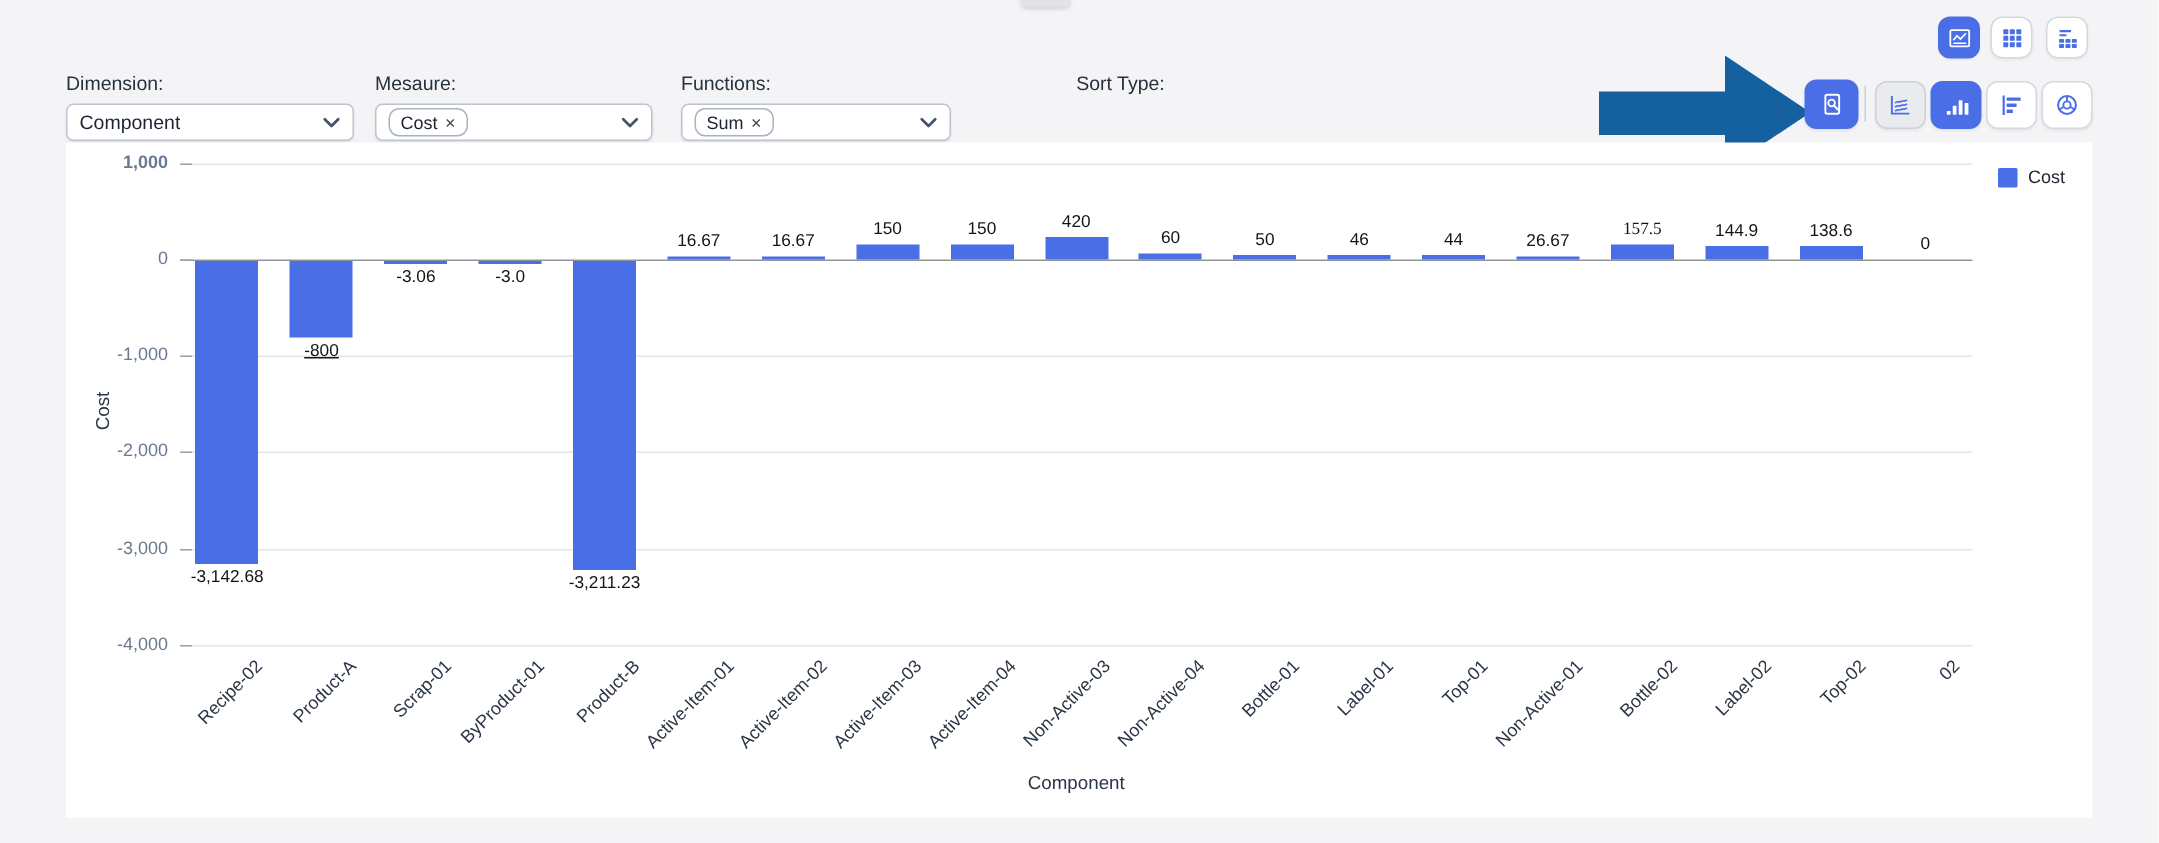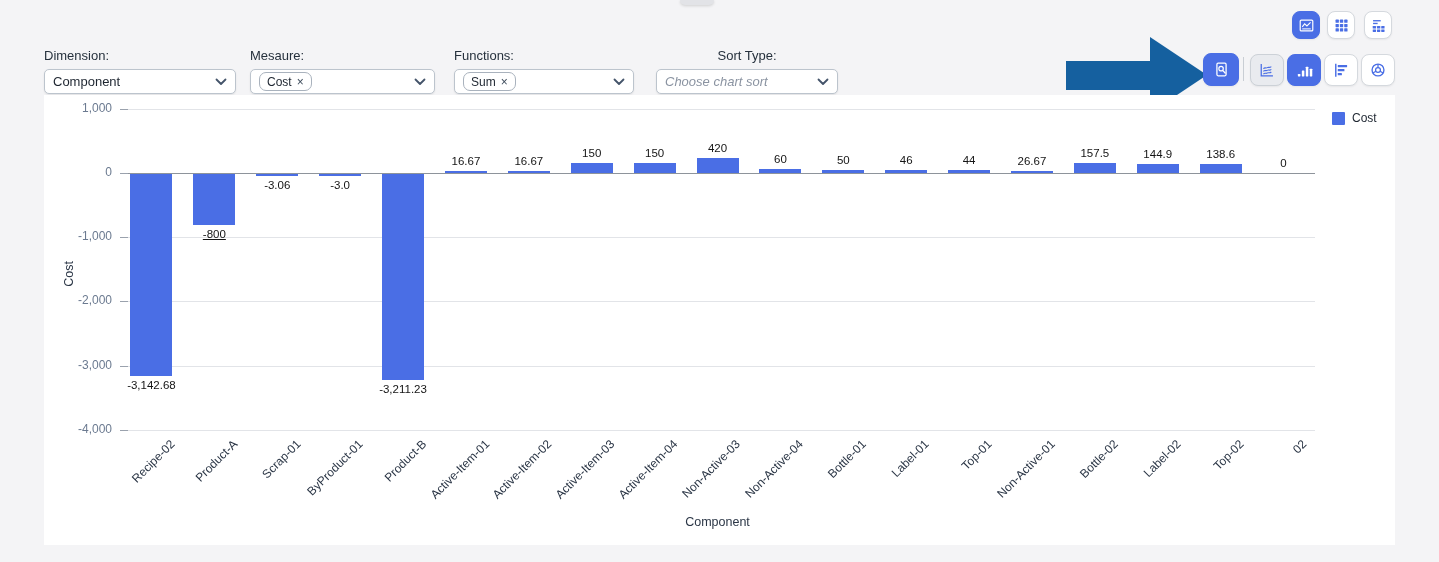--- a/index.html
+++ b/index.html
@@ -133,28 +133,20 @@
       <span>
         <svg viewBox="0 0 12 8" width="12" height="8">
             <path d="M1.5 1.5 L6 6 L10.5 1.5" fill="none" stroke="#44546a" stroke-width="1.8" stroke-linecap="round" stroke-linejoin="round"></path>
           </svg>
       </span>
     </div>
   </div>
 
   <div class="filter-group" style="left:656px;width:182px;text-align:center;">
     <span class="filter-label">Sort Type:</span>
-    <div class="select">
-      <span class="sel-text placeholder">Choose chart sort</span>
-      <span>
-        <svg viewBox="0 0 12 8" width="12" height="8">
-            <path d="M1.5 1.5 L6 6 L10.5 1.5" fill="none" stroke="#44546a" stroke-width="1.8" stroke-linecap="round" stroke-linejoin="round"></path>
-          </svg>
-      </span>
-    </div>
   </div>
 
   <div class="arrow-tail" style="background: rgb(21, 96, 159);"></div>
   <div class="arrow-head" style="border-left-color: rgb(21, 96, 159);"></div>
 
   <div class="icon-btn active" style="left:1203px;top:53px;width:34px;height:31px;">
     <span>
       <svg viewBox="0 0 20 20" width="17" height="17">
         <rect x="4.6" y="2.6" width="10.8" height="14.8" rx="1.4" fill="none" stroke="currentColor" stroke-width="1.5"></rect>
         <circle cx="9.5" cy="9" r="2.6" fill="none" stroke="currentColor" stroke-width="1.4"></circle>
@@ -206,21 +198,21 @@
   </div>
 
   <div class="card">
     <div class="legend">
       <span class="legend-swatch" style="background: rgb(74, 110, 229);"></span>
       <span class="legend-label">Cost</span>
     </div>
     <div id="plot">
         <div class="gridline" style="left: 76px; top: 13.79px; width: 1195px;"></div>
         <div class="grid-tick" style="left: 76px; top: 13.79px;"></div>
-        <div class="ytick" style="left: 0px; top: 5.79px;">1,000</div>
+        <div class="ytick" style="left: 0px; top: 5.79px; font-weight: bold;">1,000</div>
         <div class="gridline zero" style="left: 76px; top: 78px; width: 1195px;"></div>
         <div class="grid-tick" style="left: 76px; top: 78px;"></div>
         <div class="ytick" style="left: 0px; top: 70px;">0</div>
         <div class="gridline" style="left: 76px; top: 142.21px; width: 1195px;"></div>
         <div class="grid-tick" style="left: 76px; top: 142.21px;"></div>
         <div class="ytick" style="left: 0px; top: 134.21px;">-1,000</div>
         <div class="gridline" style="left: 76px; top: 206.42px; width: 1195px;"></div>
         <div class="grid-tick" style="left: 76px; top: 206.42px;"></div>
         <div class="ytick" style="left: 0px; top: 198.42px;">-2,000</div>
         <div class="gridline" style="left: 76px; top: 270.63px; width: 1195px;"></div>
@@ -268,21 +260,21 @@
         <div class="bar" title="Label-01" style="left: 841.184px; width: 42px; height: 2.95366px; top: 75.0463px; background: rgb(74, 110, 229);"></div>
         <div class="val-label" style="left: 820.184px; top: 59.0463px;">46</div>
         <div class="xlabel" style="top: 342px; right: 472.816px;">Label-01</div>
         <div class="bar" title="Top-01" style="left: 904.079px; width: 42px; height: 2.82524px; top: 75.1748px; background: rgb(74, 110, 229);"></div>
         <div class="val-label" style="left: 883.079px; top: 59.1748px;">44</div>
         <div class="xlabel" style="top: 342px; right: 409.921px;">Top-01</div>
         <div class="bar" title="Non-Active-01" style="left: 966.974px; width: 42px; height: 2px; top: 76px; background: rgb(74, 110, 229);"></div>
         <div class="val-label" style="left: 945.974px; top: 60px;">26.67</div>
         <div class="xlabel" style="top: 342px; right: 347.026px;">Non-Active-01</div>
         <div class="bar" title="Bottle-02" style="left: 1029.87px; width: 42px; height: 10.1131px; top: 67.8869px; background: rgb(74, 110, 229);"></div>
-        <div class="val-label" style="left: 1008.87px; top: 51.8869px;">157.5</div>
+        <div class="val-label" style="left: 1008.87px; top: 51.8869px; font-family: Liberation Serif, serif;">157.5</div>
         <div class="xlabel" style="top: 342px; right: 284.132px;">Bottle-02</div>
         <div class="bar" title="Label-02" style="left: 1092.76px; width: 42px; height: 9.30403px; top: 68.696px; background: rgb(74, 110, 229);"></div>
         <div class="val-label" style="left: 1071.76px; top: 52.696px;">144.9</div>
         <div class="xlabel" style="top: 342px; right: 221.237px;">Label-02</div>
         <div class="bar" title="Top-02" style="left: 1155.66px; width: 42px; height: 8.89951px; top: 69.1005px; background: rgb(74, 110, 229);"></div>
         <div class="val-label" style="left: 1134.66px; top: 53.1005px;">138.6</div>
         <div class="xlabel" style="top: 342px; right: 158.342px;">Top-02</div>
         <div class="val-label" style="left: 1197.55px; top: 62px;">0</div>
         <div class="xlabel" style="top: 342px; right: 95.4474px;">02</div>
       </div>

